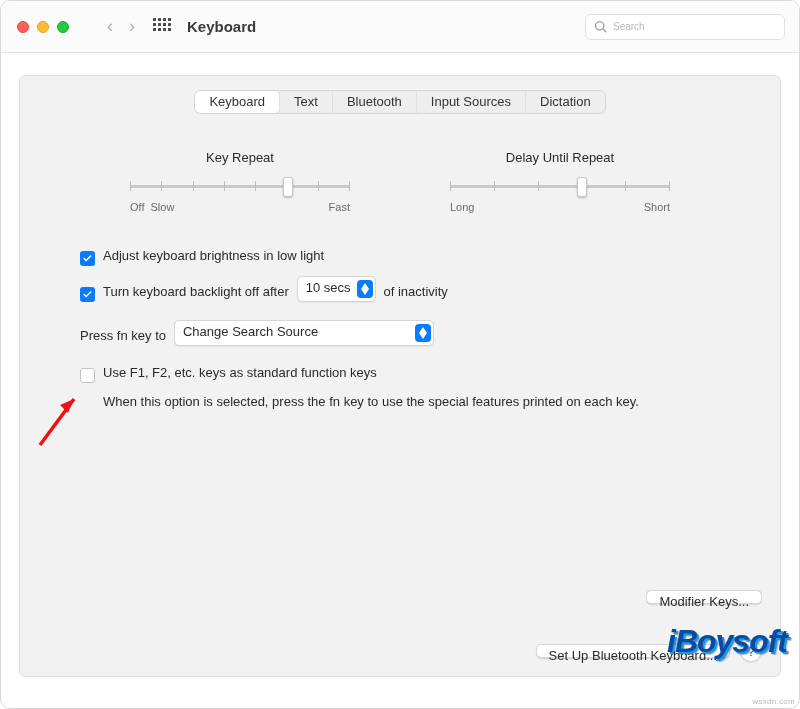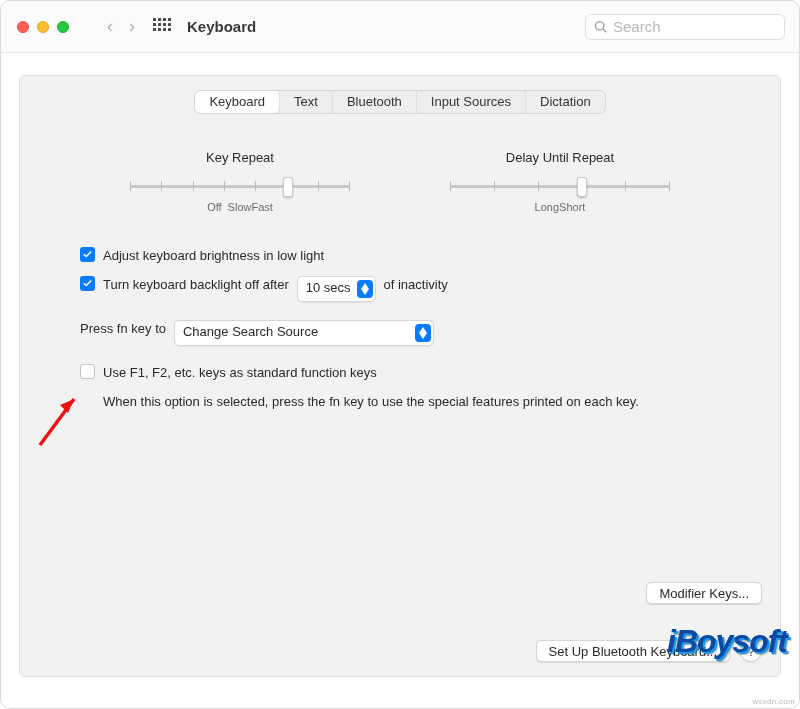--- a/index.html
+++ b/index.html
@@ -51,21 +51,21 @@
     font-size:15px; font-weight:600; color:#3a3a3a;
   }
   .search {
     margin-left:auto;
     display:flex; align-items:center;
     width:200px; height:26px;
     border:1px solid #e0e0e0; border-radius:6px;
     background:#fff; padding:0 8px; color:#b7b7b7;
   }
   .search svg{width:14px;height:14px;margin-right:5px;fill:#9c9c9c;}
-  .search span{font-size:15px;}
+  .search span{font-size:10px;}
   .pane {
     margin: 22px 18px 18px 18px;
     height: 602px;
     background:#f2f2f2;
     border:1px solid #e0e0e0;
     border-radius:6px;
     position:relative;
   }
   .tabs {
     display:flex; justify-content:center; align-items:center;
@@ -99,28 +99,28 @@
   }
   .ticks{position:absolute;top:6px;left:0;right:0;display:flex;justify-content:space-between;}
   .ticks i{width:1px;height:10px;background:#bdbdbd;}
   .knob{
     position:absolute; top:2px; width:10px; height:20px;
     background:#fff; border:0.5px solid #c9c9c9; border-radius:3px;
     box-shadow:0 1px 2px rgba(0,0,0,0.25);
     transform:translateX(-50%);
   }
   .slider-labels{
-    display:flex; justify-content:center;
+    display:flex; justify-content:space-between;
     font-size:11px; color:#6b6b6b; margin-top:4px;
   }
   .content {
     padding: 34px 60px 0 60px;
     font-size:13px; line-height:1.45;
   }
-  .row { display:flex; align-items:flex-start; margin-bottom:10px; gap:8px;}
+  .row { display:flex; align-items:flex-end; margin-bottom:10px; gap:8px;}
   .checkbox {
     width:15px; height:15px; border-radius:3px;
     display:inline-flex; align-items:center; justify-content:center;
     flex:0 0 15px;
   }
   .checkbox.checked{ background:#0a7aff; }
   .checkbox.checked svg{width:11px;height:11px;fill:#fff;}
   .checkbox.unchecked{ background:#fff; border:1px solid #c3c3c3; }
   .popup {
     display:inline-flex; align-items:center;
@@ -133,21 +133,21 @@
     width:16px; height:18px; margin-left:6px;
     background:#0a7aff; border-radius:4px;
     display:flex; flex-direction:column; align-items:center; justify-content:center;
   }
   .popup .stepper svg{width:8px;height:6px;fill:#fff;}
   .indent { padding-left:23px; }
   .desc { color:#2a2a2a; }
   .btn {
     background:#fff; border:0.5px solid #d7d6d6; border-radius:5px;
     box-shadow:0 0.5px 1px rgba(0,0,0,0.12);
-    height:22px; line-height:21px; padding:0 12px; font-size:13px;
+    height:14px; line-height:21px; padding:0 12px; font-size:13px;
     display:inline-block;
   }
   .bottom-buttons{
     position:absolute; right:18px; bottom:14px;
     display:flex; flex-direction:column; align-items:flex-end; gap:36px;
   }
   .bottomrow2{display:flex;gap:10px;align-items:center;}
   .help{
     width:22px;height:22px;border-radius:11px;
     background:#fff;border:0.5px solid #d7d6d6;

